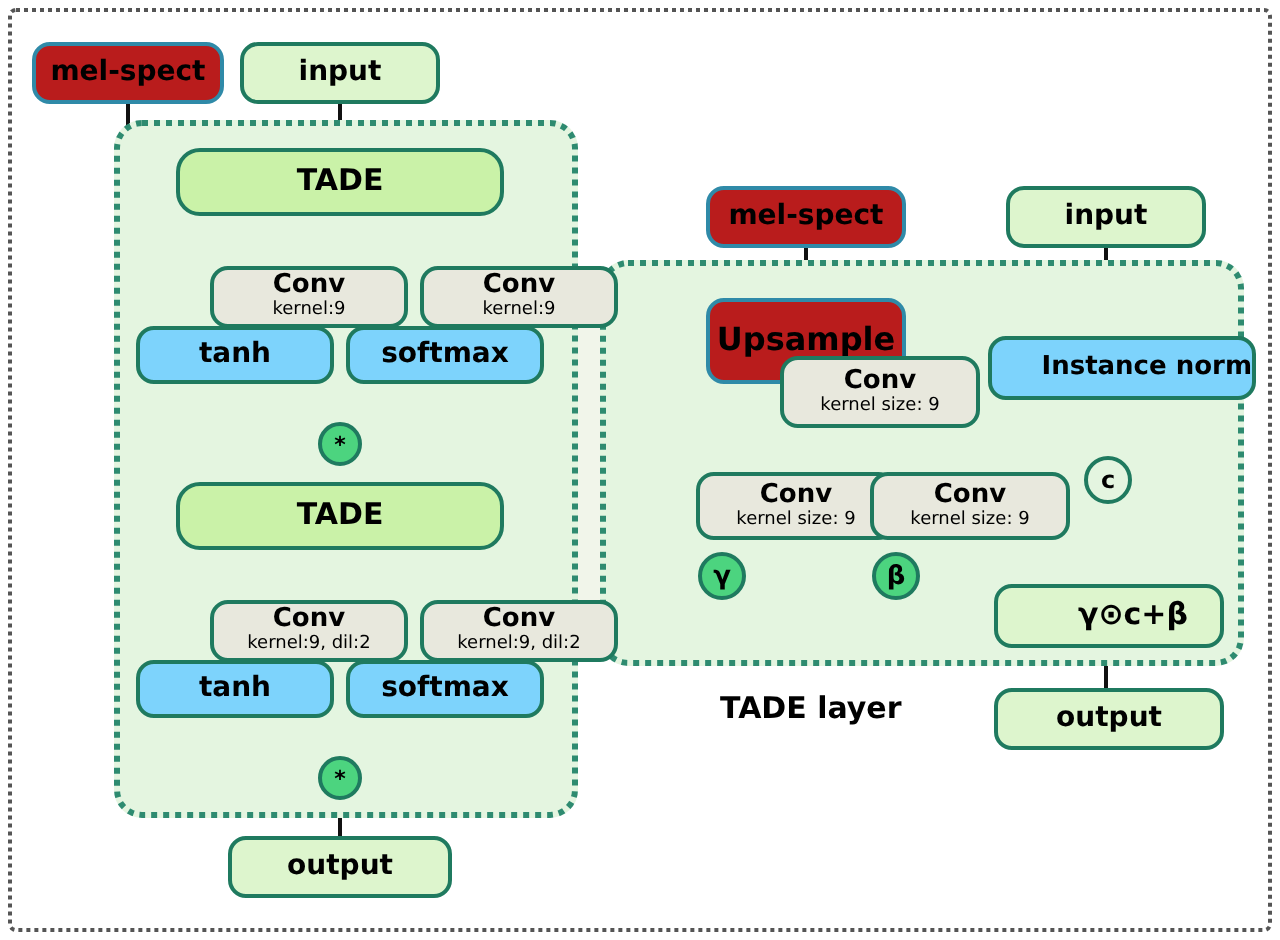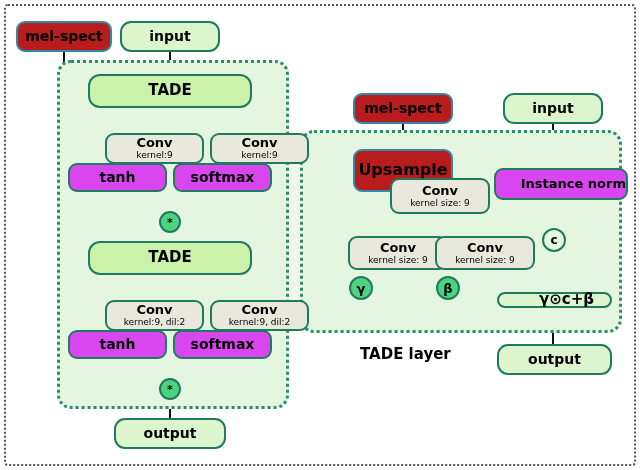--- a/index.html
+++ b/index.html
@@ -30,23 +30,23 @@
     align-items: center;
     justify-content: center;
     border: 2px solid #1f7a5f;
     border-radius: 9px;
     font-weight: bold;
     color: #000000;
     text-align: center;
     line-height: 1.05;
     z-index: 5;
   }
-  .n-pale   { background: #ddf5cd; border-radius: 11px; }
+  .n-pale   { background: #ddf5cd; }
   .n-blue   { background: #b91c1c; border-color: #2f8aa8; }
-  .n-green  { background: #d946ef; }
+  .n-green  { background: #7dd3fc; }
   .n-grey   { background: #e8e8dd; margin-left: 37px; }
   .n-lgreen { background: #caf2a8; border-radius: 12px; }
   .sub {
     font-weight: normal;
     font-size: 9px;
     margin-top: 1px;
   }
   .circle {
     position: absolute;
     box-sizing: border-box;
@@ -250,21 +250,21 @@
   </div>
 
   <div class="node n-green" style="left:494px; top:168px; width:134px; height:32px; font-size:13px;align-items:flex-end;">
     <span>Instance norm</span>
   </div>
 
   <div class="circle c-pale" style="left:542px; top:228px; width:24px; height:24px; font-size:12px;">
     <span>c</span>
   </div>
 
-  <div class="node n-pale" style="left:497px; top:292px; width:115px; height:16px; font-size:15px;padding-left:24px;">
+  <div class="node n-pale" style="left:497px; top:292px; width:115px; height:32px; font-size:15px;padding-left:24px;">
     <span>γ⊙c+β</span>
   </div>
 
   <div class="node n-pale" style="left:497px; top:344px; width:115px; height:31px; font-size:14px;">
     <span>output</span>
   </div>
 
   <div class="caption" style="left:360px; top:345px; font-size:15px;">TADE layer</div>
 
 </div>

